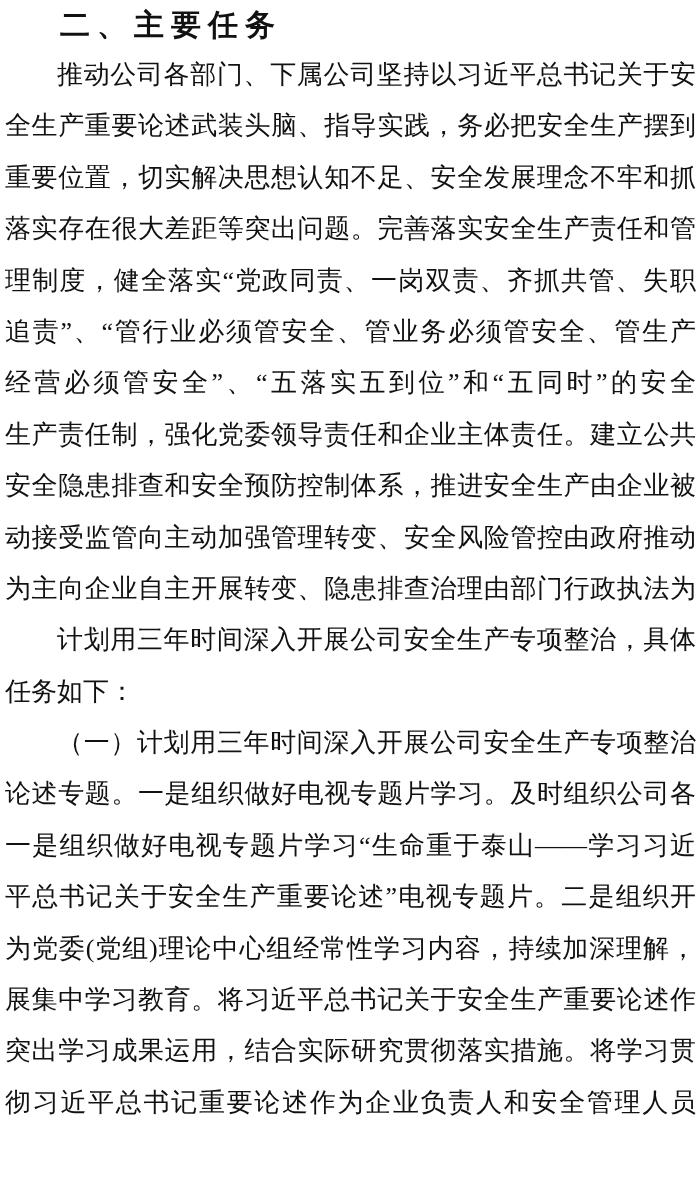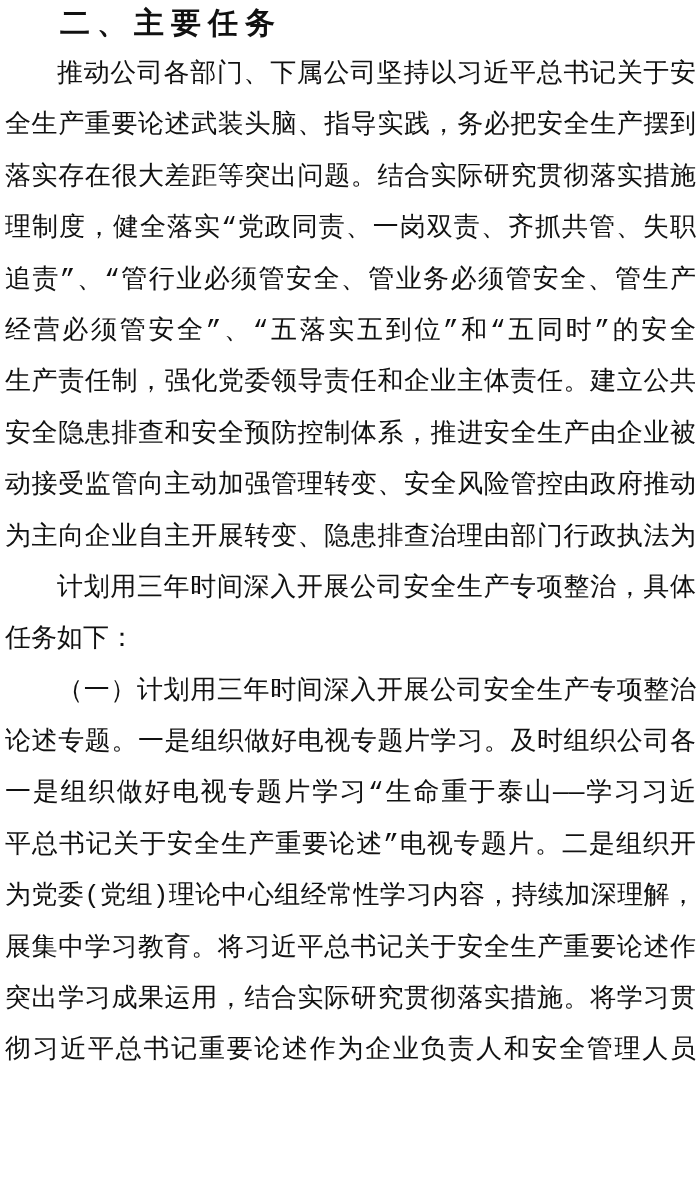--- a/index.html
+++ b/index.html
@@ -7,21 +7,21 @@
     padding: 0;
     background: #ffffff;
   }
   .page {
     position: relative;
     width: 700px;
     height: 1178px;
     box-sizing: border-box;
     background: #ffffff;
     color: #111111;
-    font-family: Liberation Mono, monospace;
+    font-family: Liberation Serif, serif;
     padding: 6px 4px 0 5px;
     overflow: hidden;
   }
   .heading {
     margin: 0 0 5px 0;
     font-size: 30px;
     font-weight: 700;
     line-height: 38px;
     letter-spacing: 7px;
     padding-left: 55px;
@@ -49,21 +49,22 @@
 </style>
 </head>
 <body>
 
 <div class="page">
   <h1 class="heading">二、主要任务</h1>
   <div id="paragraphs">
       <div class="para">
         <div class="line first fill">推动公司各部门、下属公司坚持以习近平总书记关于安</div>
         <div class="line fill">全生产重要论述武装头脑、指导实践，务必把安全生产摆到</div>
-        <div class="line fill">落实存在很大差距等突出问题。结合实际研究贯彻落实措施</div>
+        <div class="line fill">重要位置，切实解决思想认知不足、安全发展理念不牢和抓</div>
+        <div class="line fill">落实存在很大差距等突出问题。完善落实安全生产责任和管</div>
         <div class="line fill">理制度，健全落实“党政同责、一岗双责、齐抓共管、失职</div>
         <div class="line fill">追责”、“管行业必须管安全、管业务必须管安全、管生产</div>
         <div class="line fill">经营必须管安全”、“五落实五到位”和“五同时”的安全</div>
         <div class="line fill">生产责任制，强化党委领导责任和企业主体责任。建立公共</div>
         <div class="line fill">安全隐患排查和安全预防控制体系，推进安全生产由企业被</div>
         <div class="line fill">动接受监管向主动加强管理转变、安全风险管控由政府推动</div>
         <div class="line fill">为主向企业自主开展转变、隐患排查治理由部门行政执法为</div>
       </div>
       <div class="para">
         <div class="line first fill">计划用三年时间深入开展公司安全生产专项整治，具体</div>

